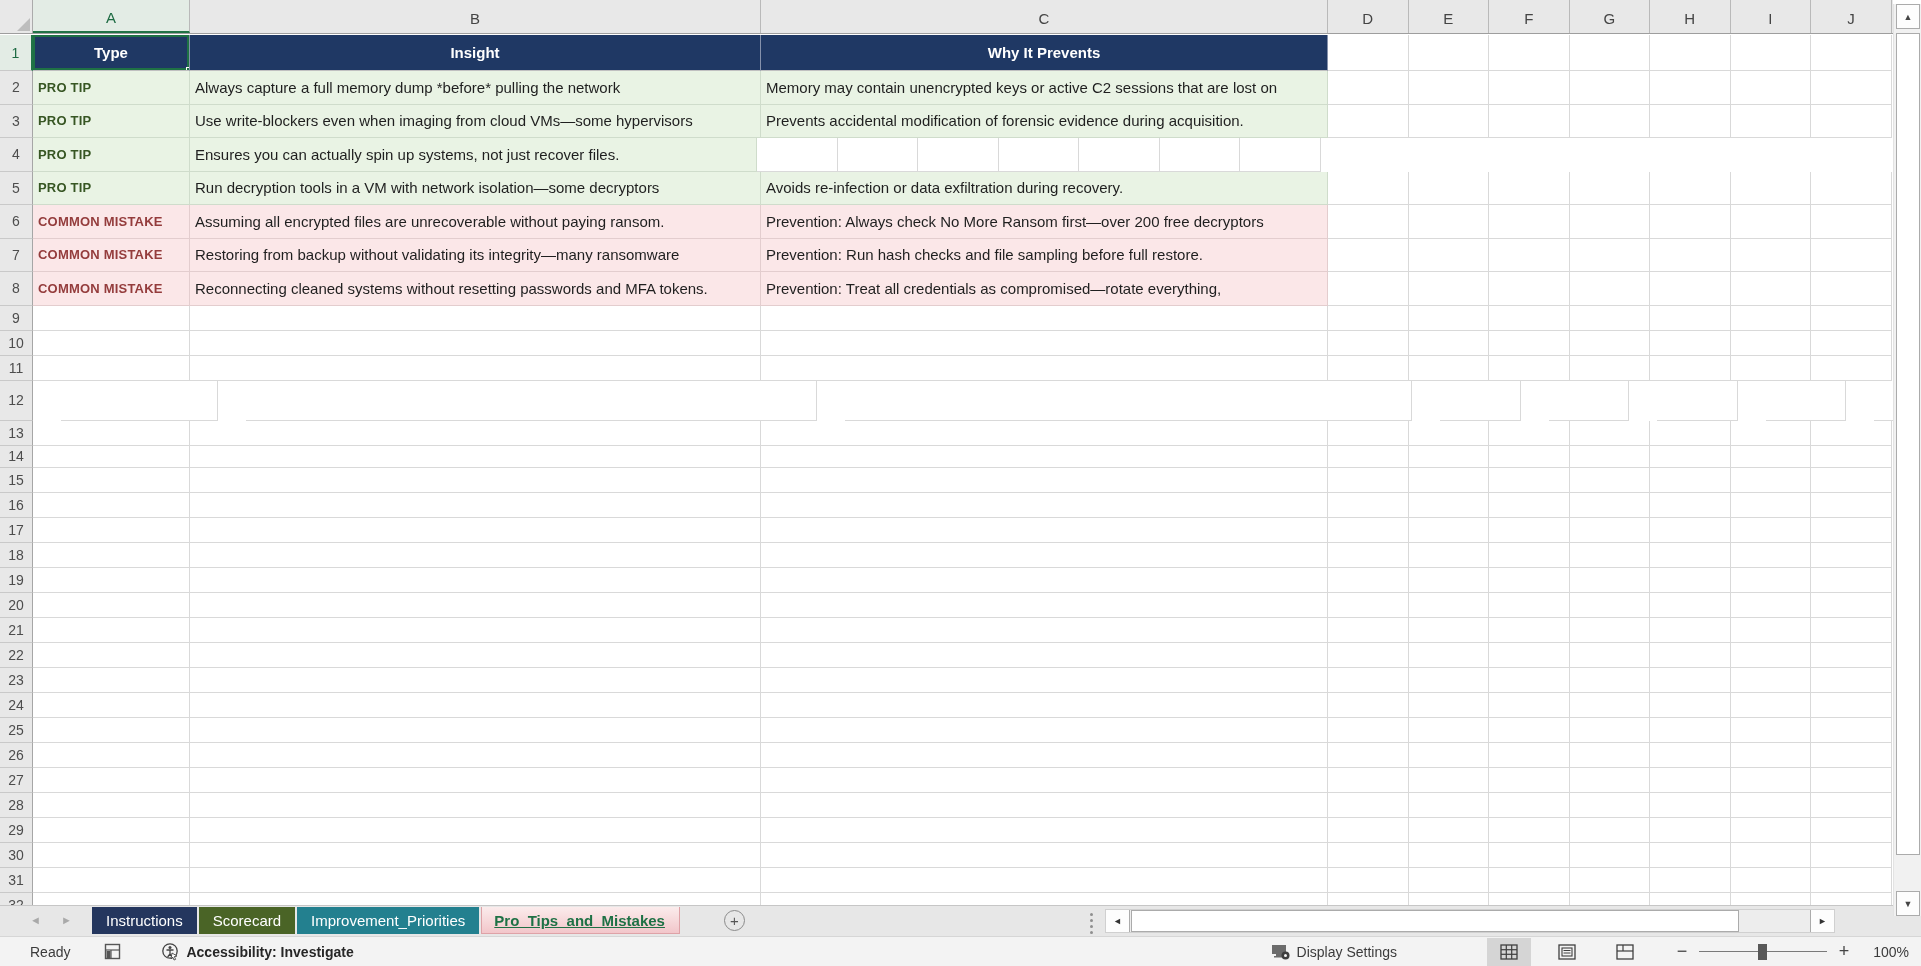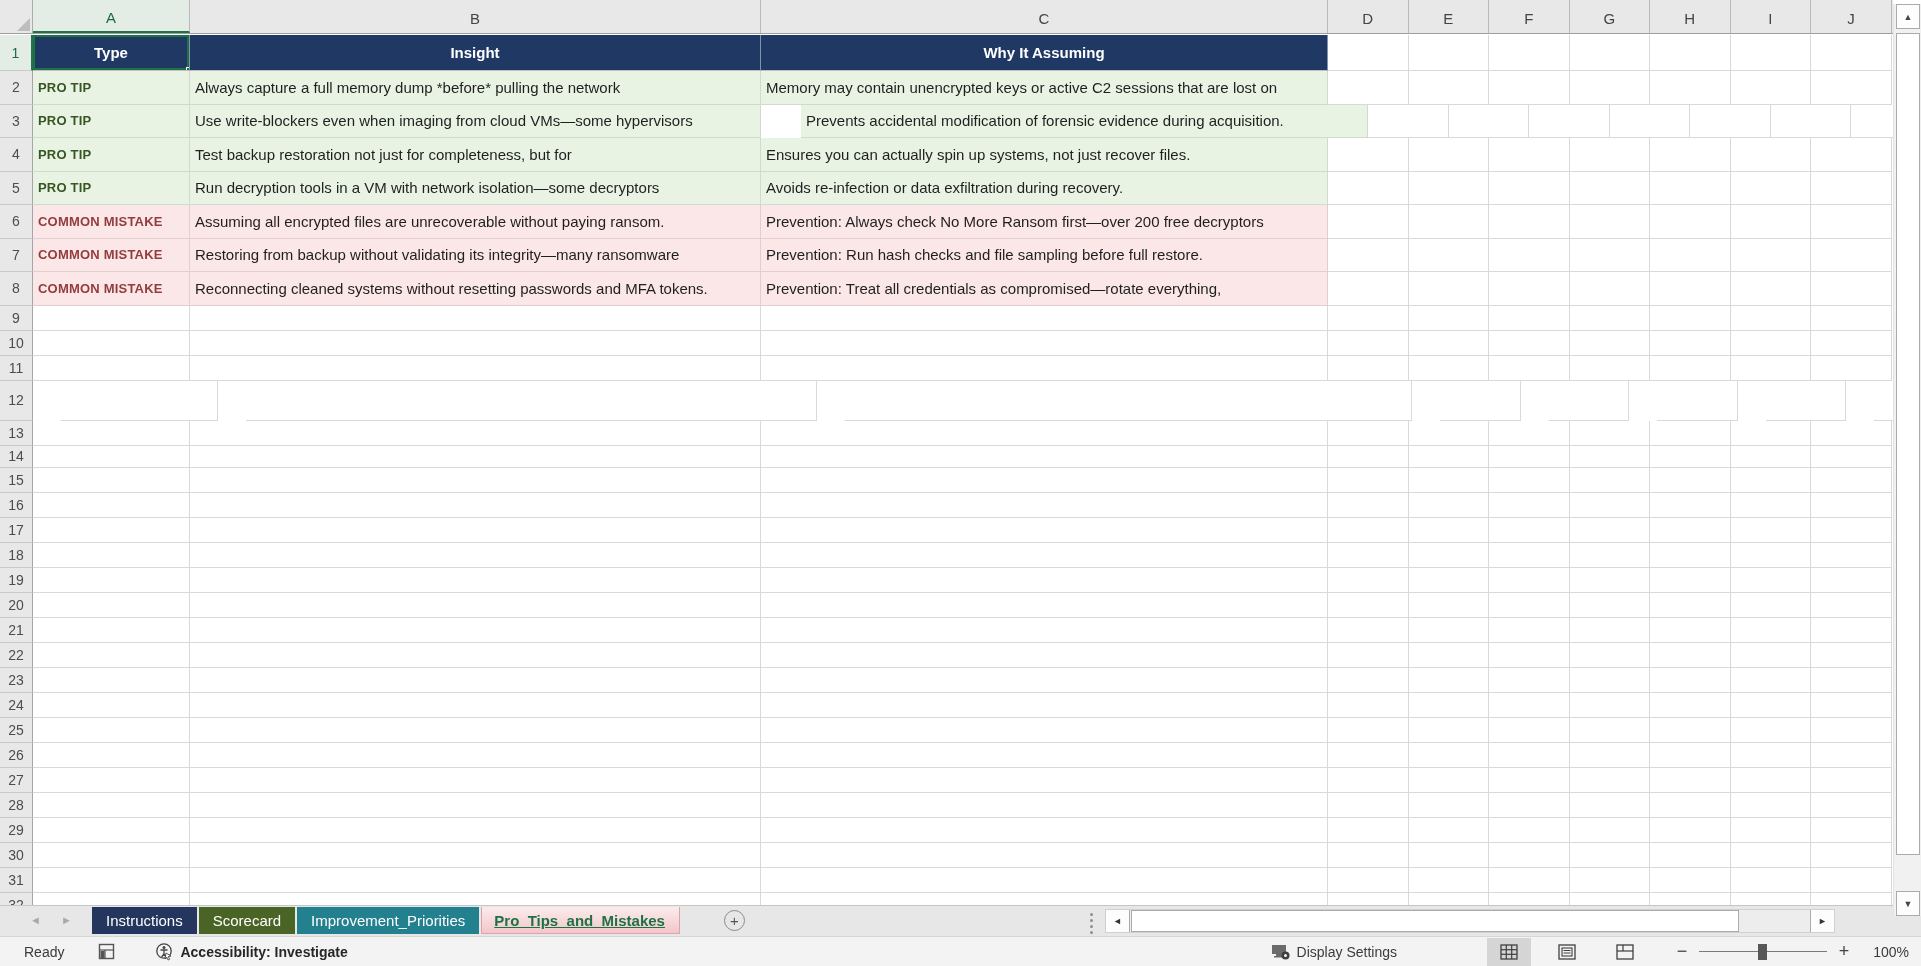--- a/index.html
+++ b/index.html
@@ -65,21 +65,21 @@
     border:1px solid #D0D0D0; }
   #hleft { position:absolute; left:0; top:0; width:24px; height:22px; background:#FDFDFD;
     border-right:1px solid #ABABAB; display:flex; align-items:center; justify-content:center; font-size:9px; color:#333; }
   #hthumb { position:absolute; left:25px; top:0; width:608px; height:22px; background:#fff; border:1px solid #ABABAB; }
   #hright { position:absolute; right:0; top:0; width:24px; height:22px; background:#FDFDFD;
     border-left:1px solid #ABABAB; display:flex; align-items:center; justify-content:center; font-size:9px; color:#333; }
 
   
   #statusbar { position:absolute; left:0; top:936px; width:1921px; height:30px; background:#F3F3F3;
     border-top:1px solid #D6D6D6; display:flex; align-items:center; font-size:14px; color:#3B3B3B; }
-  #ready { margin-left:24px; }
+  #ready { margin-left:30px; }
   #macrobtn { margin-left:34px; display:flex; align-items:center; }
   #accbtn { margin-left:40px; display:flex; align-items:center; gap:6px; font-weight:bold; color:#262626; }
   #rightcluster { margin-left:auto; display:flex; align-items:center; margin-right:12px; }
   #dispset { display:flex; align-items:center; gap:6px; margin-right:90px; }
   .viewbtn { width:44px; height:28px; display:flex; align-items:center; justify-content:center; }
   .viewbtn.selected { background:#D5D5D5; }
   #views { display:flex; gap:14px; margin-right:28px; }
   #zoomctrl { display:flex; align-items:center; gap:10px; }
   #zminus,#zplus { font-size:18px; color:#444; width:14px; text-align:center; }
   #ztrack { position:relative; width:128px; height:18px; }
@@ -109,21 +109,21 @@
       <div class="colhdr" style="flex: 0 0 80.5px;">H</div>
       <div class="colhdr" style="flex: 0 0 80.5px;">I</div>
       <div class="colhdr" style="flex: 0 0 81px;">J</div>
     </div>
 
   <div id="grid">
       <div class="grid-row" style="height: 36px;">
         <div class="rowhdr hl">1</div>
         <div class="cell hdrcell selected" style="flex: 0 0 157px;">Type<div class="fillhandle"></div></div>
         <div class="cell hdrcell" style="flex: 0 0 571px;">Insight</div>
-        <div class="cell hdrcell" style="flex: 0 0 567px;">Why It Assuming</div>
+        <div class="cell hdrcell" style="flex: 0 0 567px;">Why It Prevents</div>
         <div class="cell" style="flex: 0 0 80.5px;"></div>
         <div class="cell" style="flex: 0 0 80.5px;"></div>
         <div class="cell" style="flex: 0 0 80.5px;"></div>
         <div class="cell" style="flex: 0 0 80.5px;"></div>
         <div class="cell" style="flex: 0 0 80.5px;"></div>
         <div class="cell" style="flex: 0 0 80.5px;"></div>
         <div class="cell" style="flex: 0 0 81px;"></div>
       </div>
       <div class="grid-row" style="height: 33.5px;">
         <div class="rowhdr">2</div>
@@ -135,33 +135,32 @@
         <div class="cell" style="flex: 0 0 80.5px;"></div>
         <div class="cell" style="flex: 0 0 80.5px;"></div>
         <div class="cell" style="flex: 0 0 80.5px;"></div>
         <div class="cell" style="flex: 0 0 80.5px;"></div>
         <div class="cell" style="flex: 0 0 81px;"></div>
       </div>
       <div class="grid-row" style="height: 33.5px;">
         <div class="rowhdr">3</div>
         <div class="cell tipbg typecell tiptxt" style="flex: 0 0 157px;">PRO TIP</div>
         <div class="cell tipbg" style="flex: 0 0 571px;">Use write-blockers even when imaging from cloud VMs—some hypervisors</div>
-        <div class="cell tipbg" style="flex: 0 0 567px; margin-left: 40px;">Prevents accidental modification of forensic evidence during acquisition.</div>
+        <div class="cell tipbg" style="flex: 0 0 567px;">Prevents accidental modification of forensic evidence during acquisition.</div>
         <div class="cell" style="flex: 0 0 80.5px;"></div>
         <div class="cell" style="flex: 0 0 80.5px;"></div>
         <div class="cell" style="flex: 0 0 80.5px;"></div>
         <div class="cell" style="flex: 0 0 80.5px;"></div>
         <div class="cell" style="flex: 0 0 80.5px;"></div>
         <div class="cell" style="flex: 0 0 80.5px;"></div>
         <div class="cell" style="flex: 0 0 81px;"></div>
       </div>
       <div class="grid-row" style="height: 33.5px;">
         <div class="rowhdr">4</div>
         <div class="cell tipbg typecell tiptxt" style="flex: 0 0 157px;">PRO TIP</div>
-        <div class="cell tipbg" style="flex: 0 0 571px;">Test backup restoration not just for completeness, but for</div>
         <div class="cell tipbg" style="flex: 0 0 567px;">Ensures you can actually spin up systems, not just recover files.</div>
         <div class="cell" style="flex: 0 0 80.5px;"></div>
         <div class="cell" style="flex: 0 0 80.5px;"></div>
         <div class="cell" style="flex: 0 0 80.5px;"></div>
         <div class="cell" style="flex: 0 0 80.5px;"></div>
         <div class="cell" style="flex: 0 0 80.5px;"></div>
         <div class="cell" style="flex: 0 0 80.5px;"></div>
         <div class="cell" style="flex: 0 0 81px;"></div>
       </div>
       <div class="grid-row" style="height: 33.5px;">

